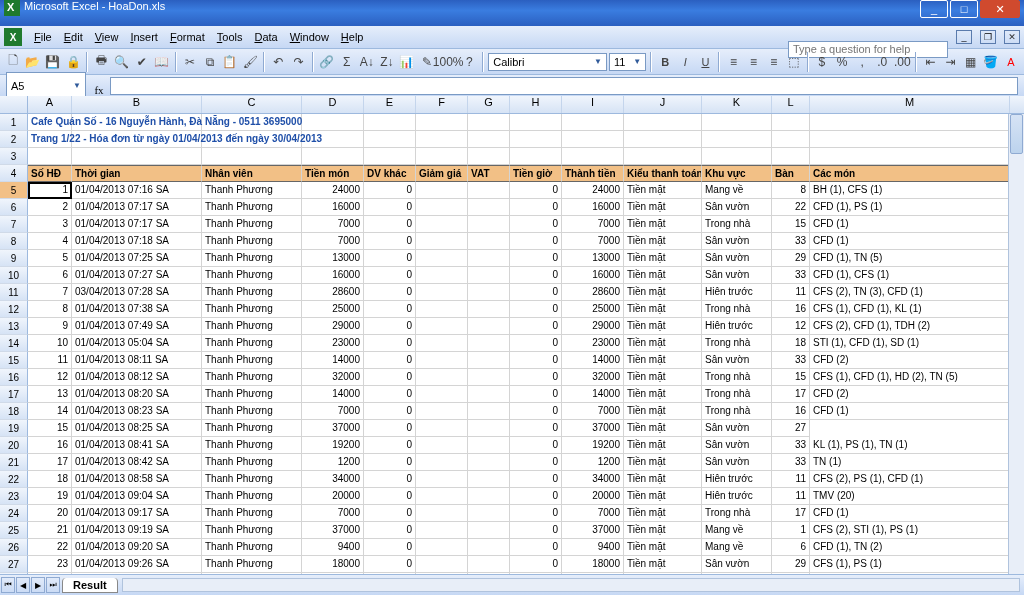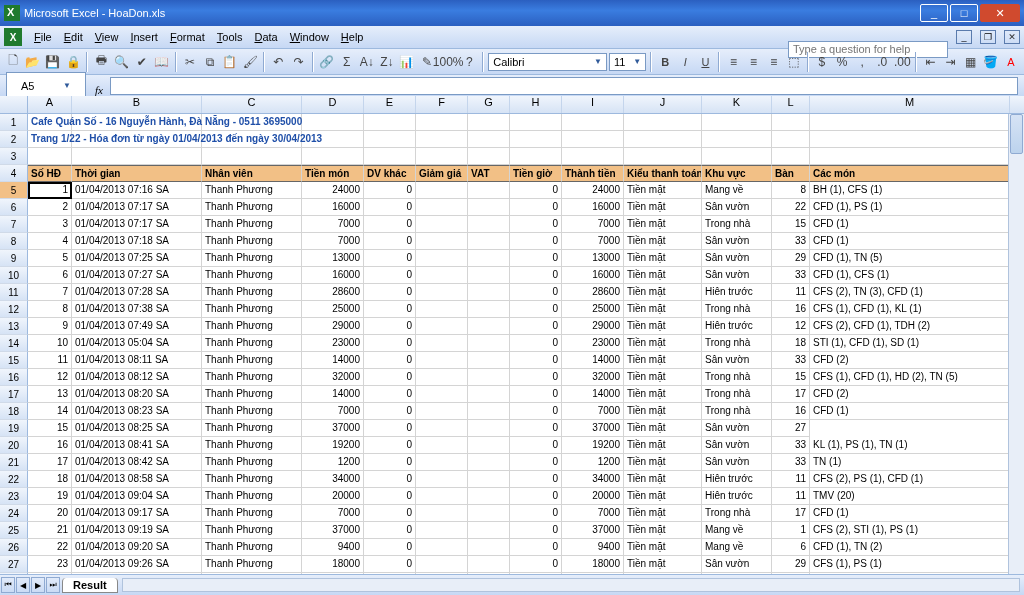--- a/index.html
+++ b/index.html
@@ -1,19 +1,19 @@
 <!DOCTYPE html>
 <html><head>
 <meta charset="utf-8">
 <style>
 * { margin:0; padding:0; box-sizing:border-box; font-family:Tahoma,Verdana,sans-serif; font-size:11px; }
 body { background:#bcd3e8; overflow:hidden; width:1024px; height:595px; }
 
 
-.titlebar { height:26px; background:linear-gradient(#2b5fc0,#3a7de0 40%,#2b5fc0); display:flex; align-items:center; color:#fff; padding:0 4px; }
+.titlebar { height:26px; background:linear-gradient(#2b5fc0,#3a7de0 40%,#2b5fc0); display:flex; align-items:flex-start; color:#fff; padding:0 4px; }
 .titlebar .excel-ico { width:16px; height:16px; background:#1f7a2e; margin-right:4px; display:inline-block; position:relative; }
 .titlebar .excel-ico:after { content:"X"; color:#fff; font-size:11px; font-weight:bold; position:absolute; top:1px; left:3px; }
 .titlebar .title { flex:1; }
 .titlebar .winbtn { width:28px; height:18px; margin-left:2px; border:1px solid #fff; display:flex; align-items:center; justify-content:center; color:#fff; border-radius:2px; }
 .winbtn.close { background:#d04a2e; border-color:#d04a2e; width:40px; }
 
 
 .menubar { height:22px; background:linear-gradient(#e6eefb,#c6d8f4); display:flex; align-items:center; padding:0 4px; gap:6px; }
 .menubar .logo { width:18px; height:18px; background:#1f7a2e; display:inline-flex; align-items:center; justify-content:center; color:#fff; font-size:10px; font-weight:bold; }
 .menubar .menu { padding:2px 6px; }
@@ -26,22 +26,22 @@
 
 .toolbar { height:26px; background:linear-gradient(#e6eefb,#c6d8f4); border-top:1px solid #9db9de; display:flex; align-items:center; padding:0 4px; gap:2px; }
 .tbtn { width:20px; height:20px; display:inline-flex; align-items:center; justify-content:center; font-size:12px; color:#444; border-radius:2px; }
 .tsep { width:2px; height:20px; border-left:1px solid #8faad2; border-right:1px solid #fff; margin:0 2px; }
 .fontsel { width:130px; height:18px; border:1px solid #7a9ac4; background:#fff; padding:0 4px; display:flex; align-items:center; justify-content:space-between; }
 .sizesel { width:40px; height:18px; border:1px solid #7a9ac4; background:#fff; padding:0 4px; display:flex; align-items:center; justify-content:space-between; }
 .carrot { font-size:8px; color:#305a9a; }
 
 
 .fxrow { height:22px; background:linear-gradient(#e6eefb,#c6d8f4); display:flex; align-items:center; border-top:1px solid #9db9de; }
-.namebox { width:80px; height:28px; border:1px solid #7a9ac4; background:#fff; margin:0 2px 0 6px; padding:0 14px; display:flex; align-items:center; justify-content:space-between;gap:7px; }
-.fxbtn { width:22px; height:18px; display:flex; align-items:center; justify-content:center; font-style:italic; font-family:serif;margin-top:8px; }
+.namebox { width:80px; height:28px; border:1px solid #7a9ac4; background:#fff; margin:0 2px 0 6px; padding:0 4px; display:flex; align-items:center; justify-content:space-between;gap:7px; }
+.fxbtn { width:22px; height:18px; display:flex; align-items:center; justify-content:center; font-family:serif;margin-top:8px; }
 .fxinput { flex:1; height:18px; border:1px solid #7a9ac4; background:#fff; margin-right:6px; }
 
 
 .gridwrap { position:relative; height:478px; background:#fff; }
 .colheads { display:flex; height:18px; background:linear-gradient(#f0f5fc,#d6e3f5); border-bottom:1px solid #9db9de; }
 .rowhead { width:28px; text-align:center; border-right:1px solid #9db9de; background:linear-gradient(#f0f5fc,#d6e3f5); }
 .colhead { text-align:center; border-right:1px solid #c4d5ec; }
 .rows { overflow:hidden; height:460px; position:relative; }
 .row { display:flex; height:17px; }
 .rh { width:28px; text-align:center; border-right:1px solid #9db9de; border-bottom:1px solid #d0dae8; background:linear-gradient(#f0f5fc,#d6e3f5); font-size:10px; line-height:17px; }
@@ -339,21 +339,21 @@
         <div class="cell cH r">0</div>
         <div class="cell cI r">16000</div>
         <div class="cell cJ">Tiền mặt</div>
         <div class="cell cK">Sân vườn</div>
         <div class="cell cL r">33</div>
         <div class="cell cM">CFD (1), CFS (1)</div>
       </div>
       <div class="row">
         <div class="rh">11</div>
         <div class="cell cA r">7</div>
-        <div class="cell cB">01/04/2013 07:28 SA</div>
+        <div class="cell cB">03/04/2013 07:28 SA</div>
         <div class="cell cC">Thanh Phương</div>
         <div class="cell cD r">28600</div>
         <div class="cell cE r">0</div>
         <div class="cell cF"></div>
         <div class="cell cG"></div>
         <div class="cell cH r">0</div>
         <div class="cell cI r">28600</div>
         <div class="cell cJ">Tiền mặt</div>
         <div class="cell cK">Hiên trước</div>
         <div class="cell cL r">11</div>

